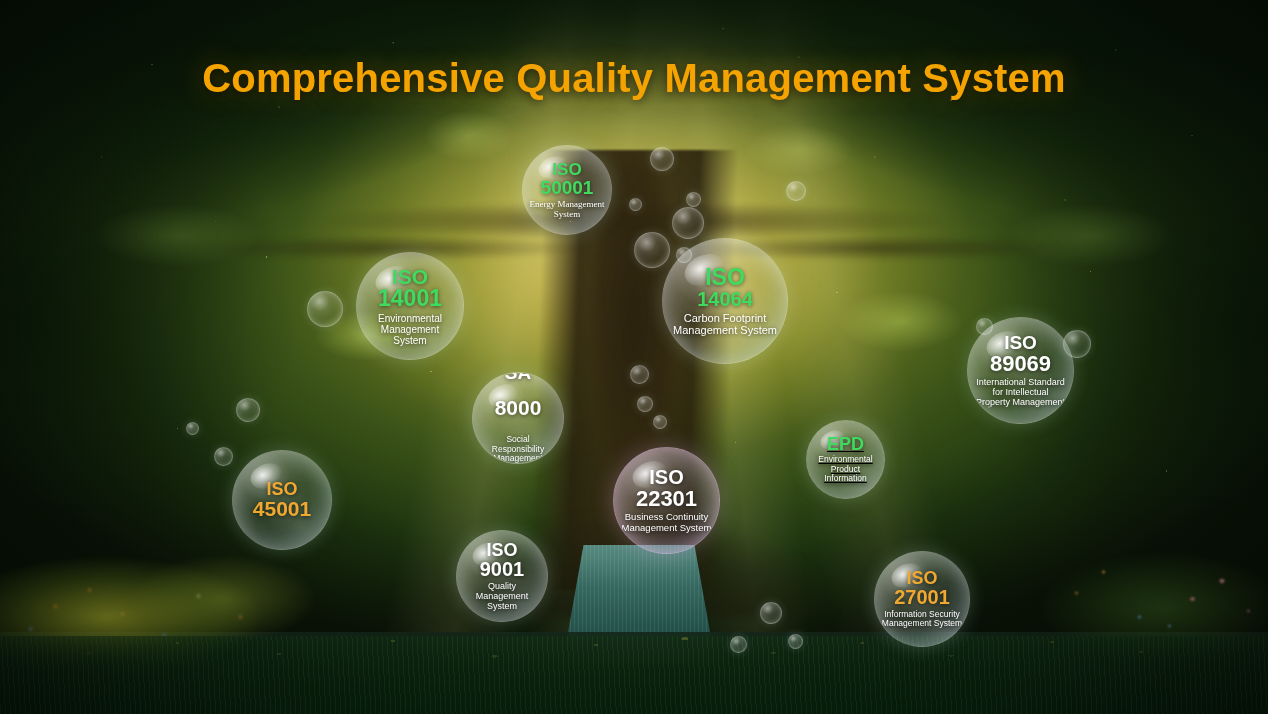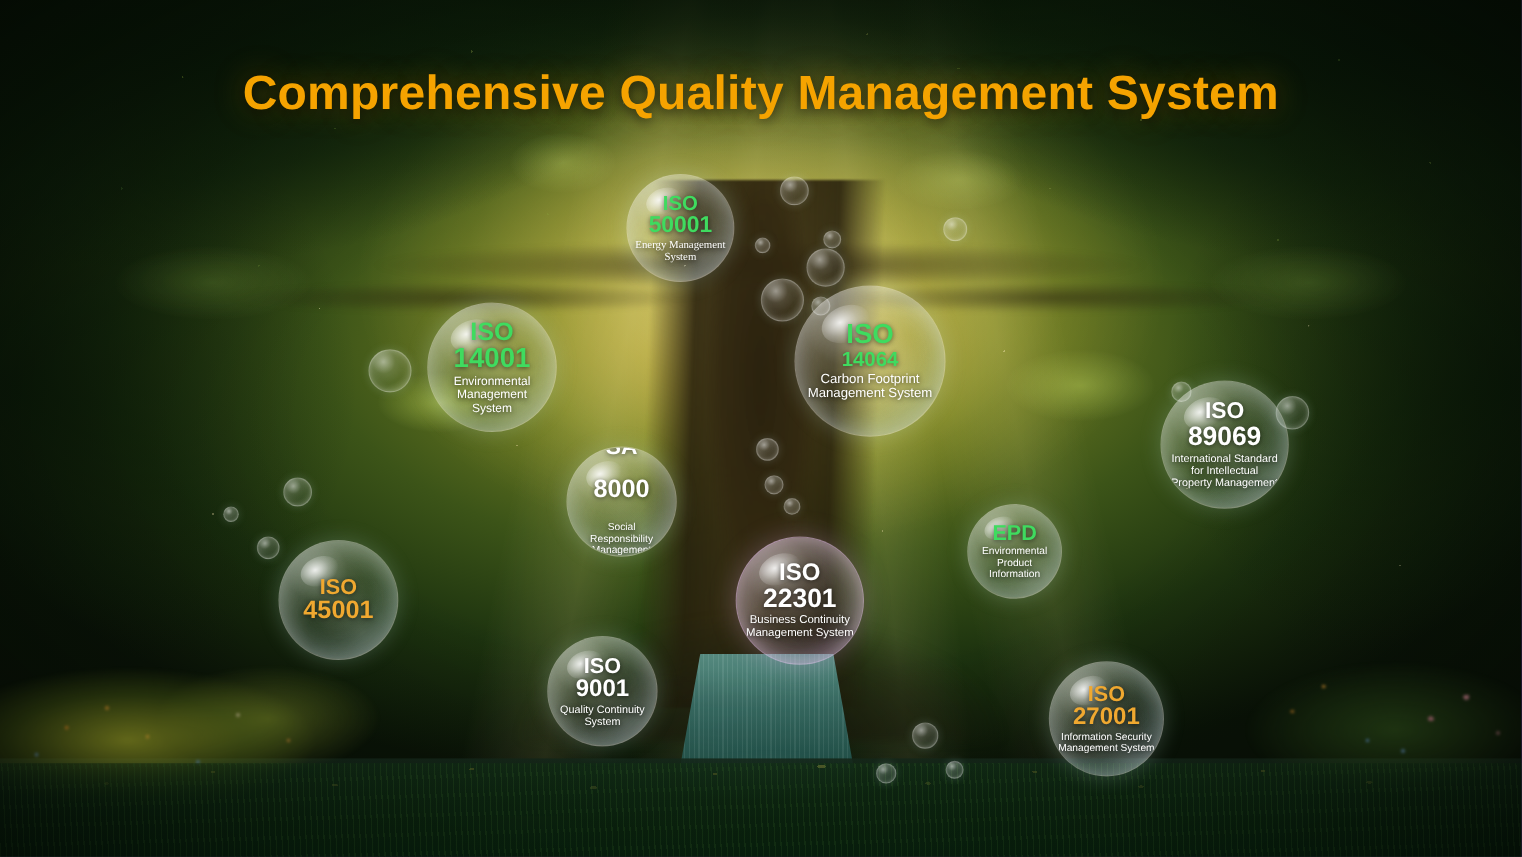--- a/index.html
+++ b/index.html
@@ -331,56 +331,56 @@
   </div>
 
   <div class="bubble" style="left:356px;top:252px;width:108px;height:108px;">
     <div class="code" style="color:#3FDB5F;font-size:21px;">ISO</div>
     <div class="code" style="color:#3FDB5F;font-size:23px;">14001</div>
     <div class="desc" style="font-size:10px;">Environmental Management System</div>
   </div>
 
   <div class="bubble" style="left:662px;top:238px;width:126px;height:126px;">
     <div class="code" style="color:#3FDB5F;font-size:23px;">ISO</div>
-    <div class="code" style="color:#3FDB5F;font-size:17px;">14064</div>
+    <div class="code" style="color:#3FDB5F;font-size:20px;">14064</div>
     <div class="desc" style="font-size:11px;">Carbon Footprint Management System</div>
   </div>
 
   <div class="bubble" style="left:967px;top:317px;width:107px;height:107px;">
     <div class="code" style="color:#FFFFFF;font-size:19px;">ISO</div>
     <div class="code" style="color:#FFFFFF;font-size:22px;">89069</div>
     <div class="desc" style="font-size:9px;">International Standard for Intellectual Property Management</div>
   </div>
 
   <div class="bubble" style="left:472px;top:372px;width:92px;height:92px;gap:15px;">
     <div class="code" style="color:#FFFFFF;font-size:19px;">SA</div>
     <div class="code" style="color:#FFFFFF;font-size:21px;">8000</div>
     <div class="desc" style="font-size:8.5px;">Social Responsibility Management System</div>
   </div>
 
-  <div class="bubble" style="left:806px;top:420px;width:79px;height:79px;">
+  <div class="bubble" style="left:806px;top:420px;width:79px;height:79px;text-decoration:underline;">
     <div class="code" style="color:#3FDB5F;font-size:18px;">EPD</div>
     <div class="desc" style="font-size:8.5px;">Environmental Product Information</div>
   </div>
 
   <div class="bubble" style="left:232px;top:450px;width:100px;height:100px;">
     <div class="code" style="color:#F0A830;font-size:18px;">ISO</div>
     <div class="code" style="color:#F0A830;font-size:21px;">45001</div>
   </div>
 
   <div class="bubble violet" style="left:613px;top:447px;width:107px;height:107px;">
     <div class="code" style="color:#FFFFFF;font-size:20px;">ISO</div>
     <div class="code" style="color:#FFFFFF;font-size:22px;">22301</div>
     <div class="desc" style="font-size:9.5px;">Business Continuity Management System</div>
   </div>
 
   <div class="bubble" style="left:456px;top:530px;width:92px;height:92px;">
     <div class="code" style="color:#FFFFFF;font-size:18px;">ISO</div>
     <div class="code" style="color:#FFFFFF;font-size:20px;">9001</div>
-    <div class="desc" style="font-size:9px;">Quality Continuity System</div>
+    <div class="desc" style="font-size:9px;">Quality Management System</div>
   </div>
 
   <div class="bubble" style="left:874px;top:551px;width:96px;height:96px;">
     <div class="code" style="color:#F0A830;font-size:18px;">ISO</div>
     <div class="code" style="color:#F0A830;font-size:20px;">27001</div>
     <div class="desc" style="font-size:8.5px;">Information Security Management System</div>
   </div>
 
 </div>
 

